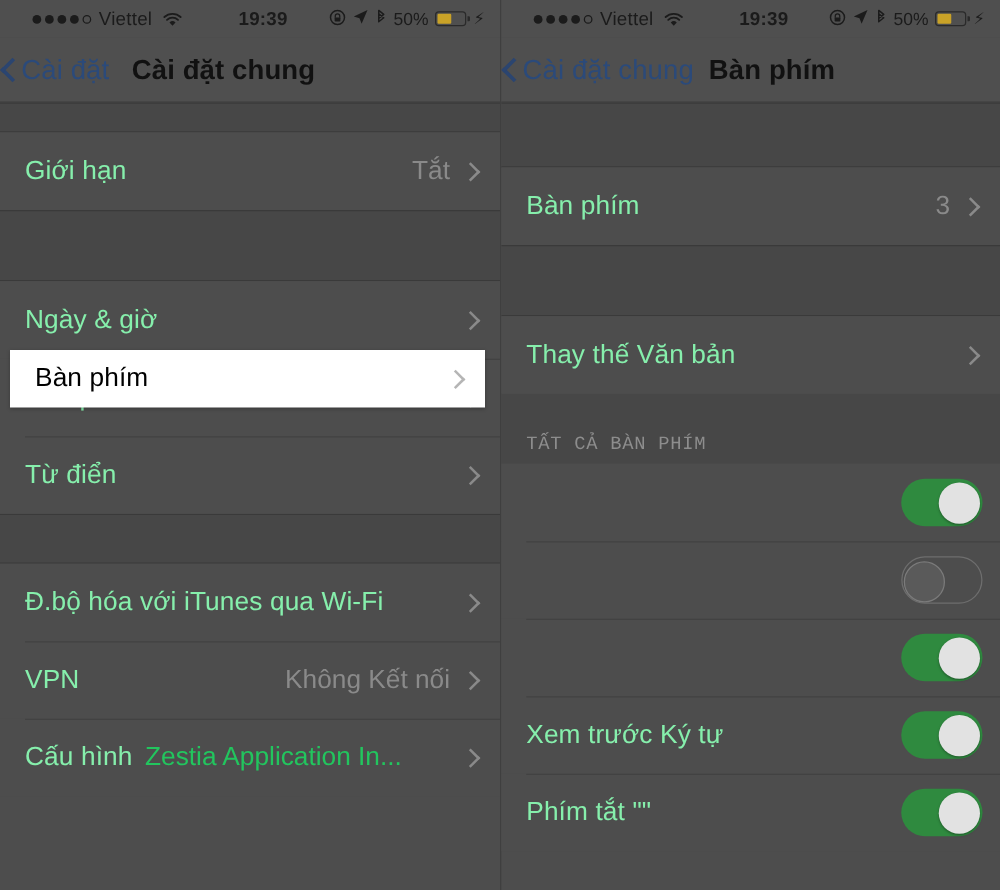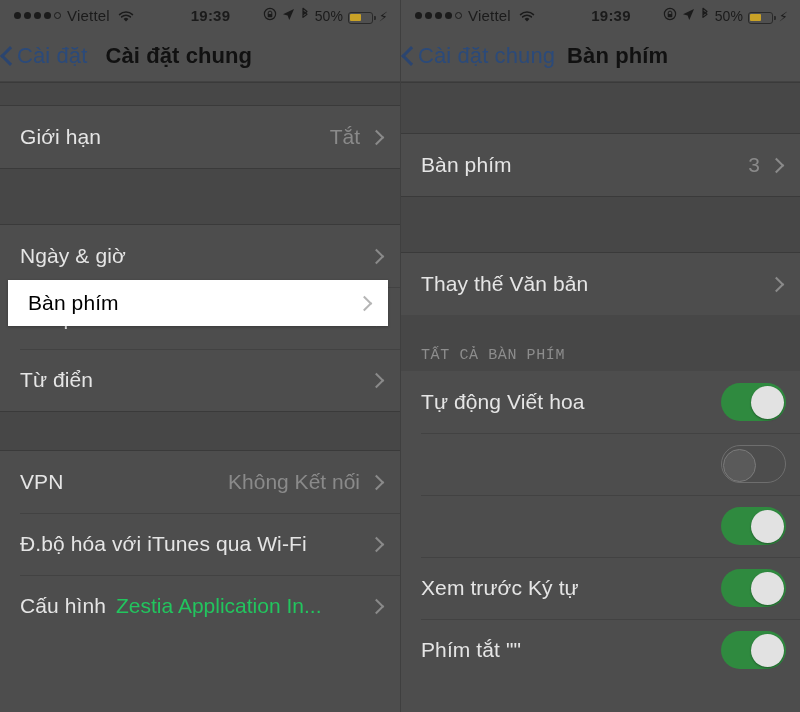--- a/index.html
+++ b/index.html
@@ -27,21 +27,21 @@
     background: #4d4d4d;
     overflow: hidden;
   }
   .panel.right { border-left: 1px solid #3f3f3f; box-sizing: border-box; }
 
   
   .statusbar {
     height: 30px;
     display: flex;
     align-items: center;
-    padding: 0 12px 0 14px;
+    padding: 0 12px 0 26px;
     box-sizing: border-box;
     background: #4f4f4f;
     color: #1b1b1b;
     font-size: 15px;
     position: relative;
   }
   .sb-left { display: flex; align-items: center; gap: 6px; }
   .sb-dots { display: flex; align-items: center; gap: 3px; }
   .dot {
     width: 7px; height: 7px; border-radius: 50%;
@@ -61,21 +61,21 @@
     font-size: 15px;
     font-weight: 600;
     color: #1b1b1b;
     letter-spacing: .2px;
     pointer-events: none;
     margin-left: 21px;
   }
   .sb-right {
     margin-left: auto;
     display: flex;
-    align-items: flex-end;
+    align-items: center;
     gap: 5px;
     font-size: 14px;
     color: #1b1b1b;
     z-index: 2;
   }
   .batt {
     position: relative;
     width: 25px; height: 12px;
     border: 1.3px solid #2a2a2a;
     border-radius: 3px;
@@ -171,21 +171,21 @@
   }
   .row + .row::before {
     content:"";
     position: absolute;
     left: 20px; right: 0; top: 0;
     height: 1px;
     background: rgba(0,0,0,.14);
   }
   .row-label {
     font-size: 21px;
-    color: #e5e5e5;
+    color: #86efac;
     letter-spacing: .1px;
     white-space: nowrap;
   }
   .row-sub {
     font-size: 21px;
     color: #22c55e;
     margin-left: 10px;
     white-space: nowrap;
     overflow: hidden;
   }
@@ -341,26 +341,26 @@
         <div class="row">
           <span class="row-label">Từ điển</span>
           <span class="chev"></span>
         </div>
       </div>
 
       <div class="gap" style="height:40px"></div>
 
       <div class="group">
         <div class="row">
+          <span class="row-label">Đ.bộ hóa với iTunes qua Wi-Fi</span>
+          <span class="chev"></span>
+        </div>
+        <div class="row">
           <span class="row-label">VPN</span>
           <span class="row-value">Không Kết nối</span>
-          <span class="chev"></span>
-        </div>
-        <div class="row">
-          <span class="row-label">Đ.bộ hóa với iTunes qua Wi-Fi</span>
           <span class="chev"></span>
         </div>
         <div class="row">
           <span class="row-label">Cấu hình</span>
           <span class="row-sub">Zestia Application In...</span>
           <span class="chev"></span>
         </div>
       </div>
     </div>
 
@@ -443,21 +443,20 @@
         <div class="row">
           <span class="row-label">Thay thế Văn bản</span>
           <span class="chev"></span>
         </div>
       </div>
 
       <div class="section-header" style="height:56px">TẤT CẢ BÀN PHÍM</div>
 
       <div class="group">
         <div class="row">
-          <span class="row-label">Tự động Viết hoa</span>
           <span class="toggle on">
               <span class="knob"></span>
             </span>
         </div>
         <div class="row">
           <span class="toggle off">
               <span class="knob"></span>
             </span>
         </div>
         <div class="row">

